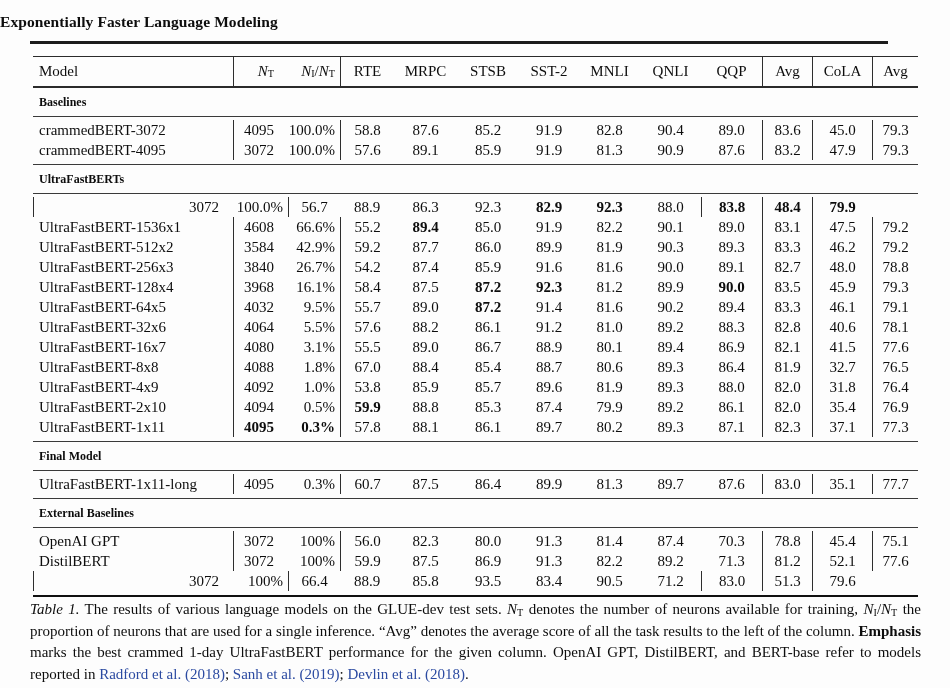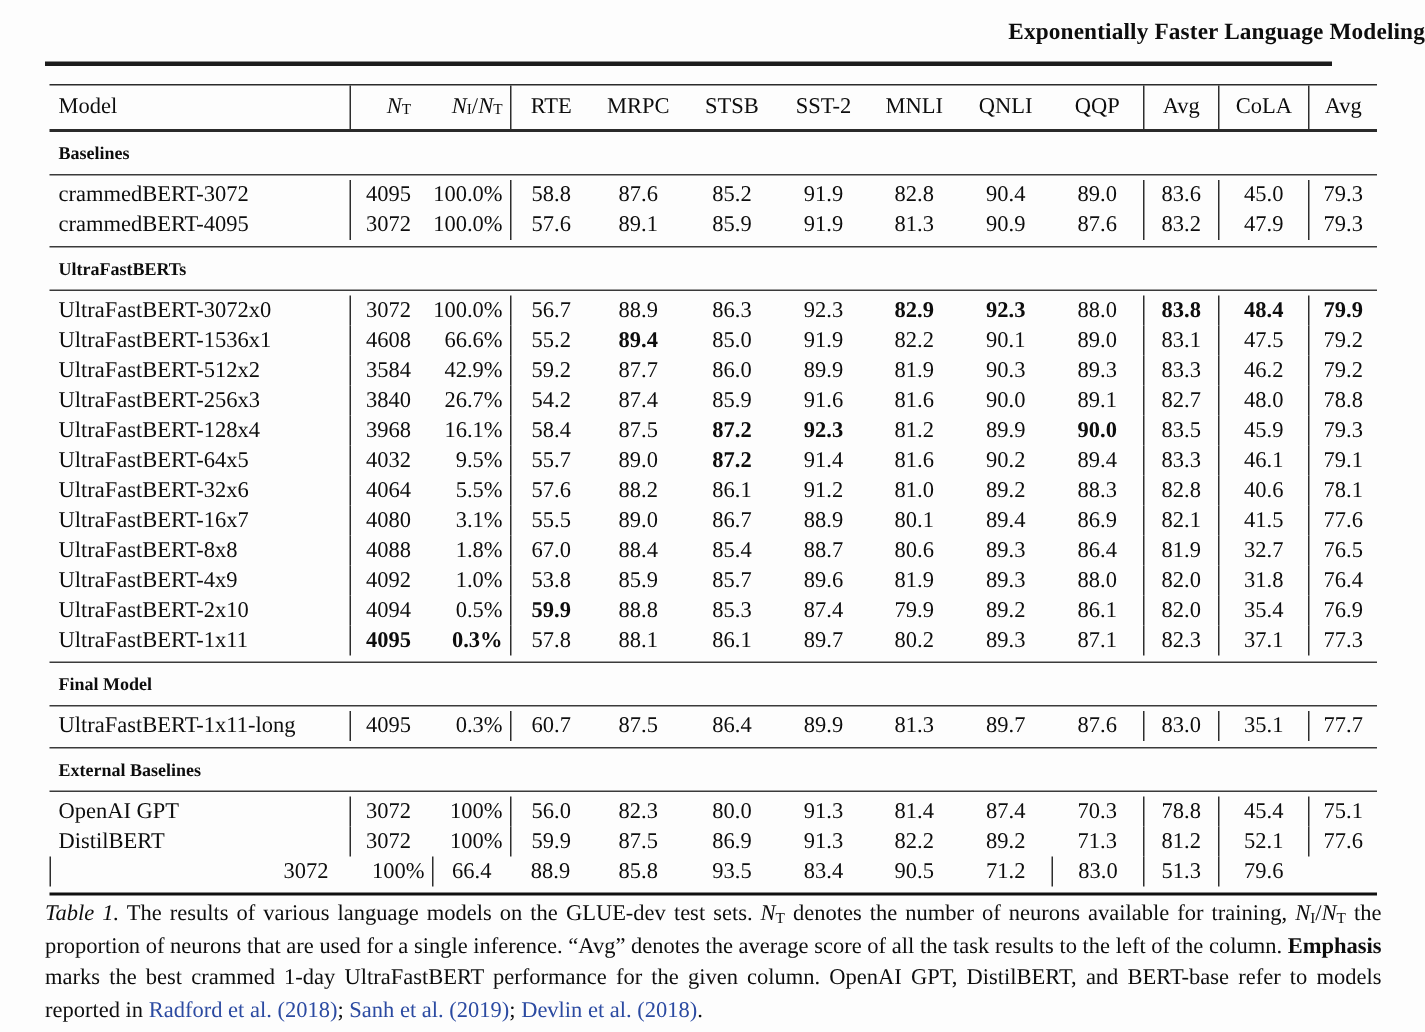--- a/index.html
+++ b/index.html
@@ -2,21 +2,21 @@
 <html style="--link-color: #2b4aa1;"><head>
 <meta charset="utf-8">
 <style>
   html,body{margin:0;padding:0;}
   body{
     width:950px;height:688px;position:relative;overflow:hidden;
     background:#fdfdfd;color:#0d0d0d;
     font-family:"Liberation Serif","DejaVu Serif",serif;
   }
   .page-title{
-    position:absolute;top:13px;left:0;width:950px;text-align:right;
+    position:absolute;top:13px;left:0;width:950px;text-align:left;
     font-weight:bold;font-size:15.5px;letter-spacing:.1px;
   }
   .title-rule{position:absolute;top:41px;left:30px;width:858px;height:3px;background:#1c1c1c;}
   .results-table{
     position:absolute;top:56px;left:33px;width:885px;
     border-top:1.8px solid #2b2b2b;font-size:15px;
   }
   .tr{
     display:grid;
     grid-template-columns:200px 55px 52px 54px 63px 62px 60px 61px 61px 61px 50px 60px 46px;
@@ -100,21 +100,20 @@
         <div class="cell ac">90.9</div>
         <div class="cell ac">87.6</div>
         <div class="cell ac sep">83.2</div>
         <div class="cell ac sep">47.9</div>
         <div class="cell ac sep">79.3</div>
       </div>
     </div>
     <div class="section-label">UltraFastBERTs</div>
     <div class="section-body">
       <div class="tr">
-        <div class="cell al">UltraFastBERT-3072x0</div>
         <div class="cell ar sep">3072</div>
         <div class="cell ar2">100.0%</div>
         <div class="cell ac sep">56.7</div>
         <div class="cell ac">88.9</div>
         <div class="cell ac">86.3</div>
         <div class="cell ac">92.3</div>
         <div class="cell ac b">82.9</div>
         <div class="cell ac b">92.3</div>
         <div class="cell ac">88.0</div>
         <div class="cell ac sep b">83.8</div>

